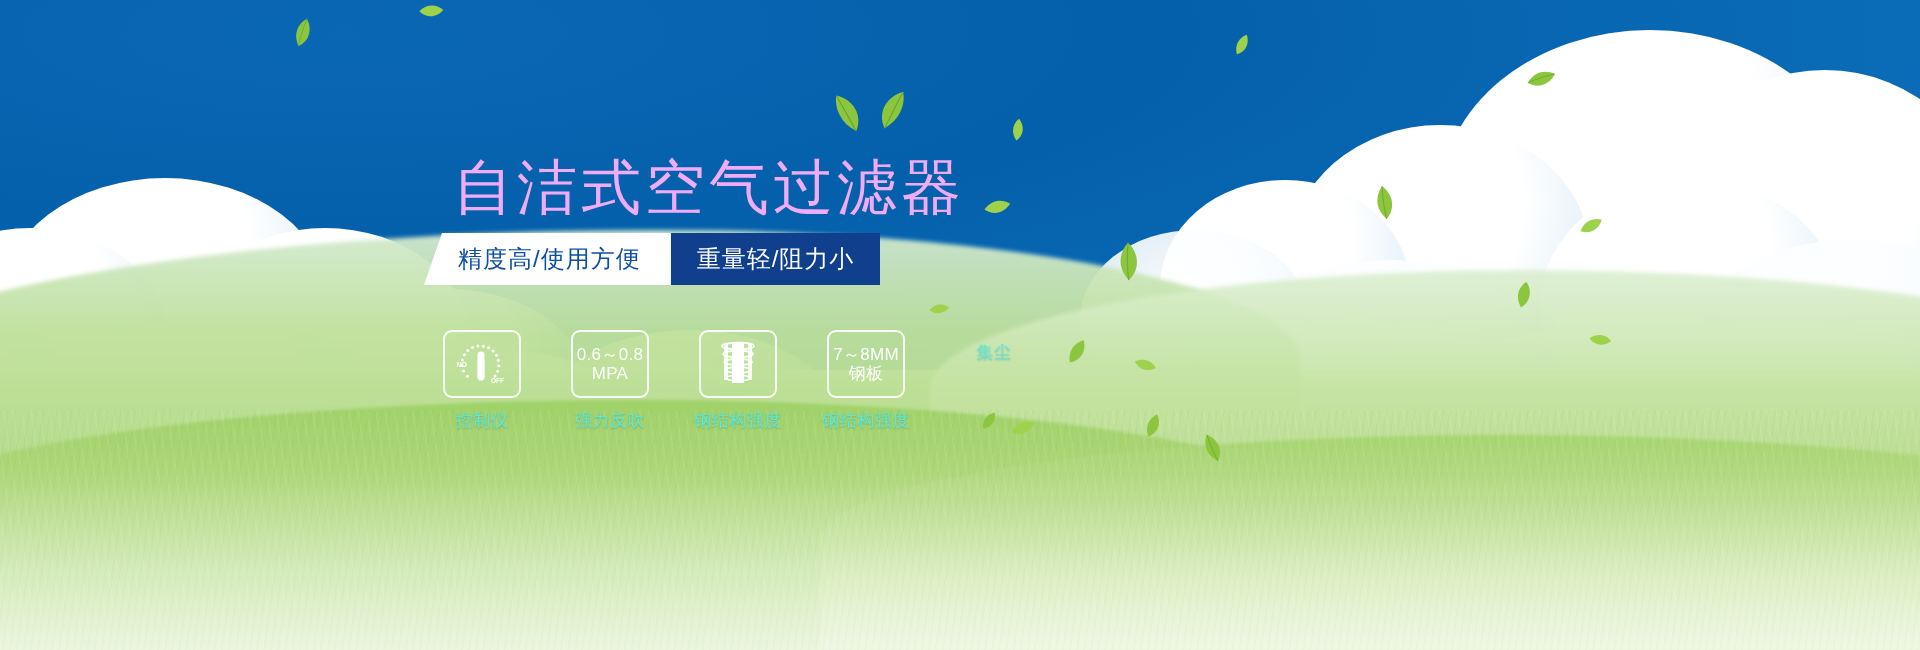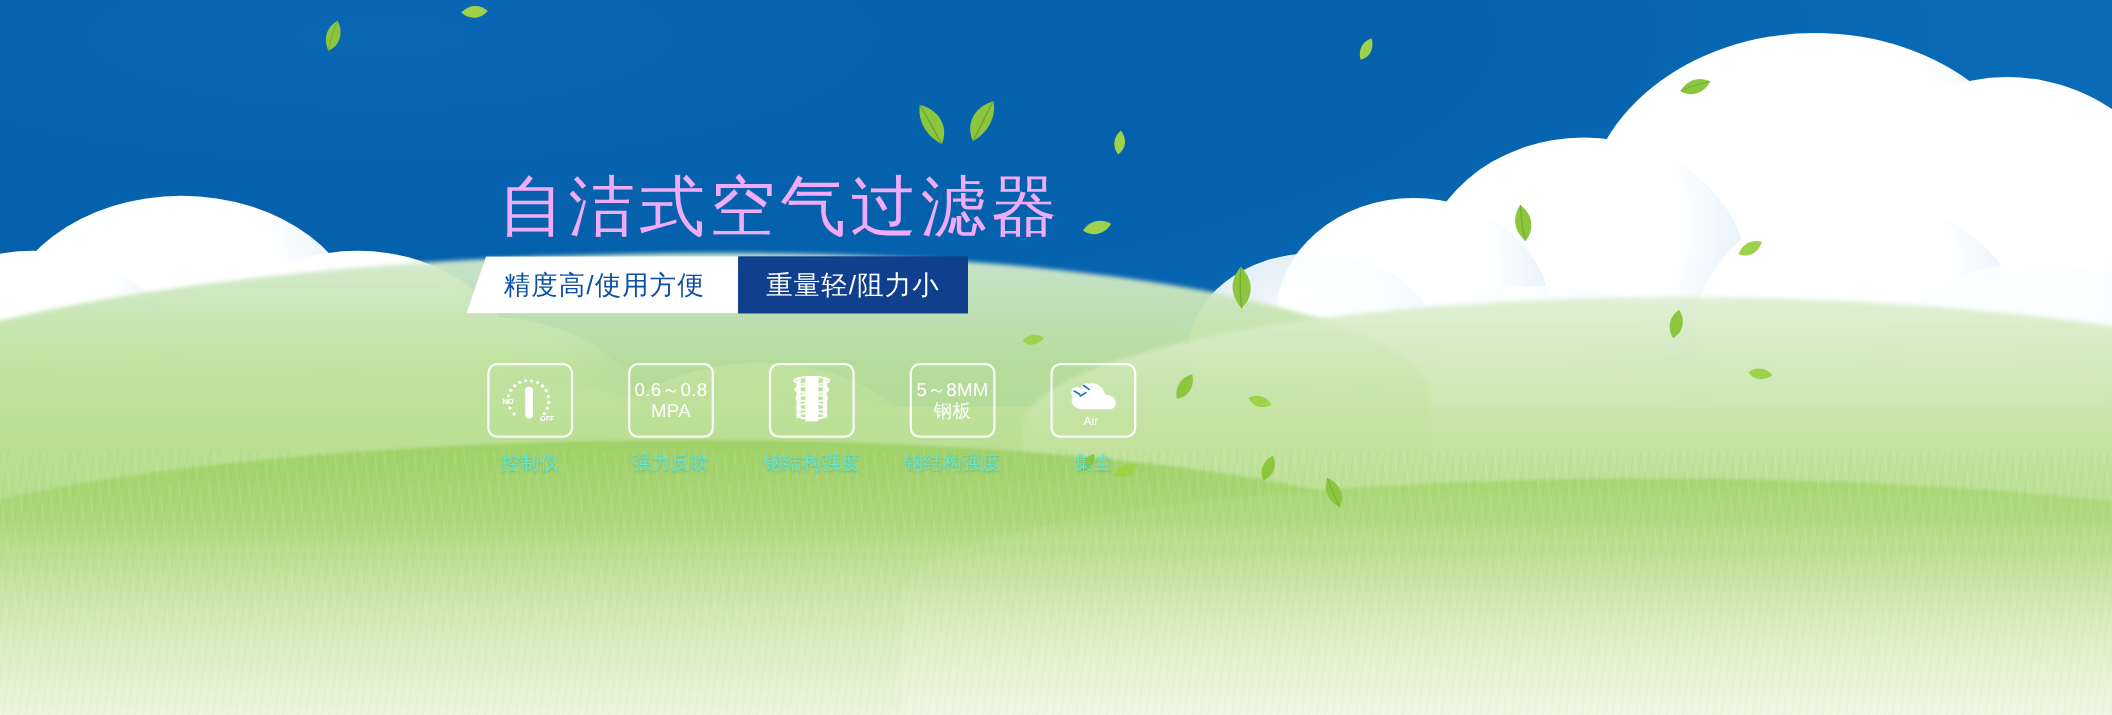--- a/index.html
+++ b/index.html
@@ -361,39 +361,26 @@
             <rect x="17" y="6" width="4" height="36" fill="#ffffff" opacity=".85"></rect>
             <rect x="41" y="6" width="4" height="36" fill="#ffffff" opacity=".85"></rect>
           </svg>
         </div>
         <div class="feature-caption">钢结构强度</div>
       </div>
 
       <div class="feature">
         <div class="feature-box">
           <div class="feature-text">
-            <span>5～8MM</span>
+            <span>7～8MM</span>
             <span class="l2">钢板</span>
           </div>
         </div>
         <div class="feature-caption">钢结构强度</div>
       </div>
 
       <div class="feature">
-        <div class="feature-box">
-          <svg class="feature-icon" viewBox="0 0 62 52">
-            <path d="M22 34 C14 34 10 29 11.5 24 C12.5 20 16 18.5 19 19 C20 13.5 25 10 30.5 10.5 C36.5 11 41 15.5 41.5 21 C47 20.5 51.5 24 51.5 28.5 C51.5 32 48.5 34 45 34 Z" fill="#ffffff"></path>
-            <circle cx="16" cy="19" r="5.2" fill="#ffffff"></circle>
-            <circle cx="24.5" cy="14.5" r="4.2" fill="#ffffff"></circle>
-            <g stroke="#1b7ac4" stroke-width="1.6" fill="none" stroke-linecap="round">
-              <path d="M13.5 17.5 L18.5 20.5"></path>
-              <path d="M22 12.5 L27 16"></path>
-              <path d="M19 22 L24 19"></path>
-            </g>
-            <text x="22" y="48" font-family="'Liberation Sans',sans-serif" font-size="11" fill="#ffffff">Air</text>
-          </svg>
-        </div>
         <div class="feature-caption">集尘</div>
       </div>
 
     </div>
   </div>
 </div>
 
 </body></html>

